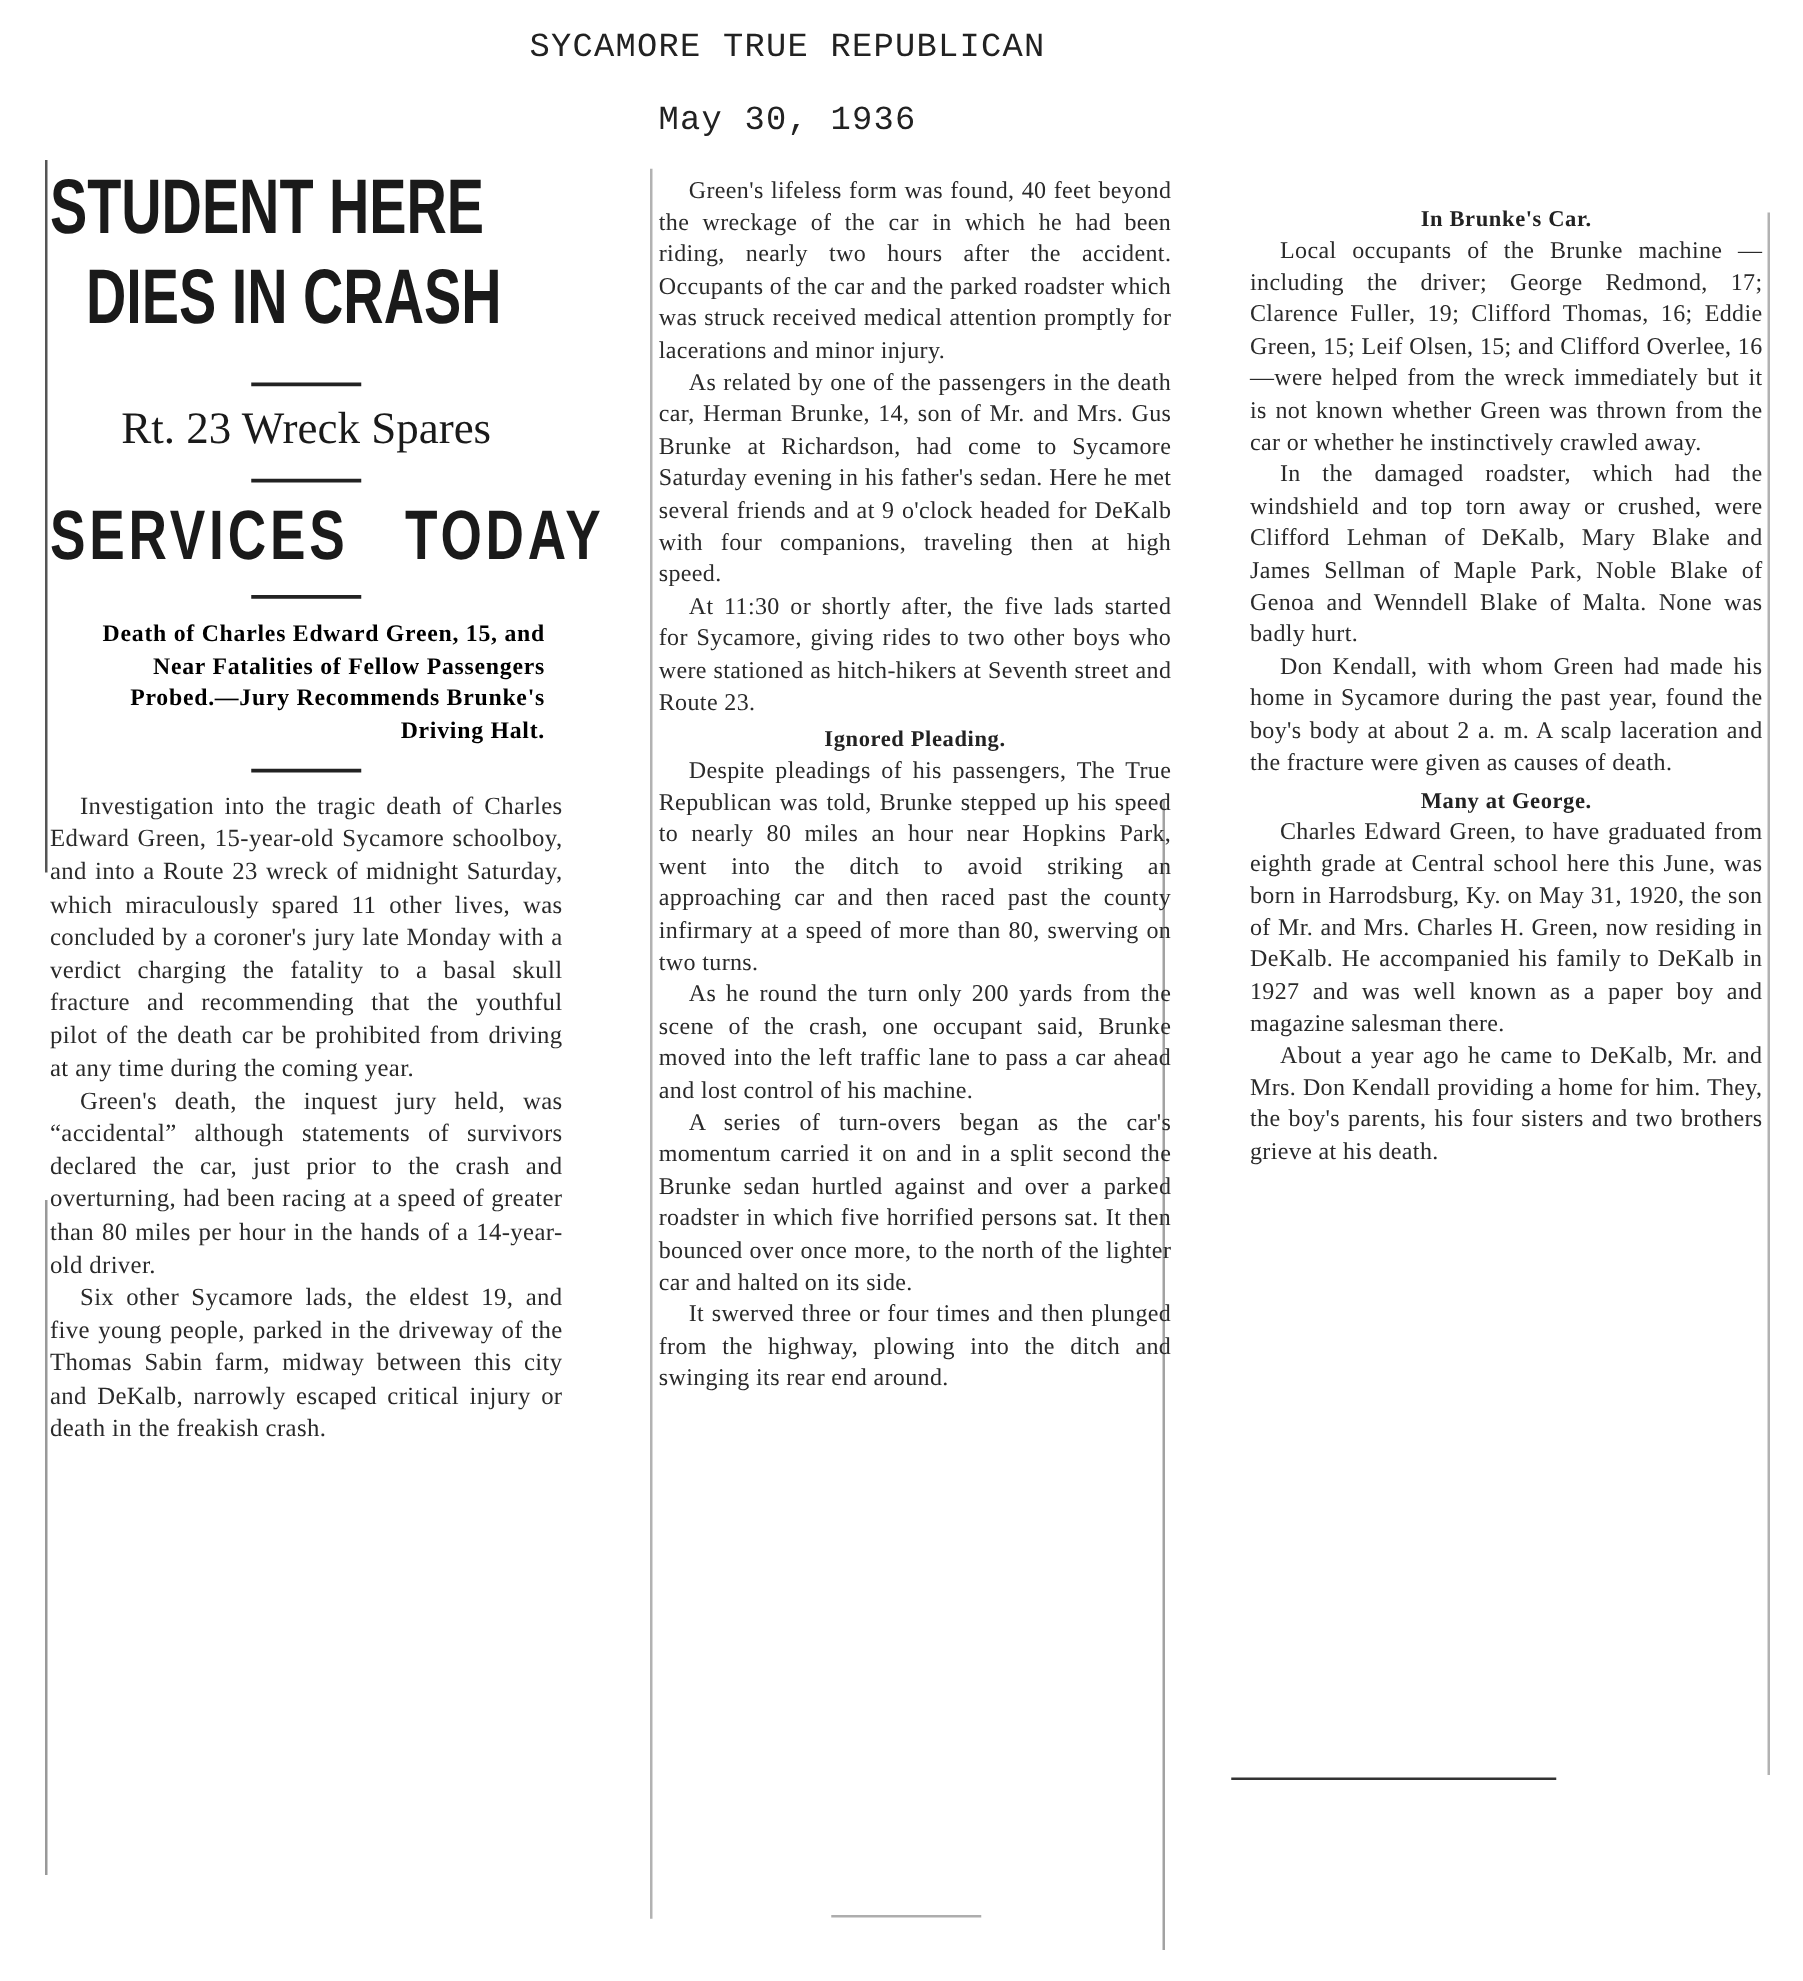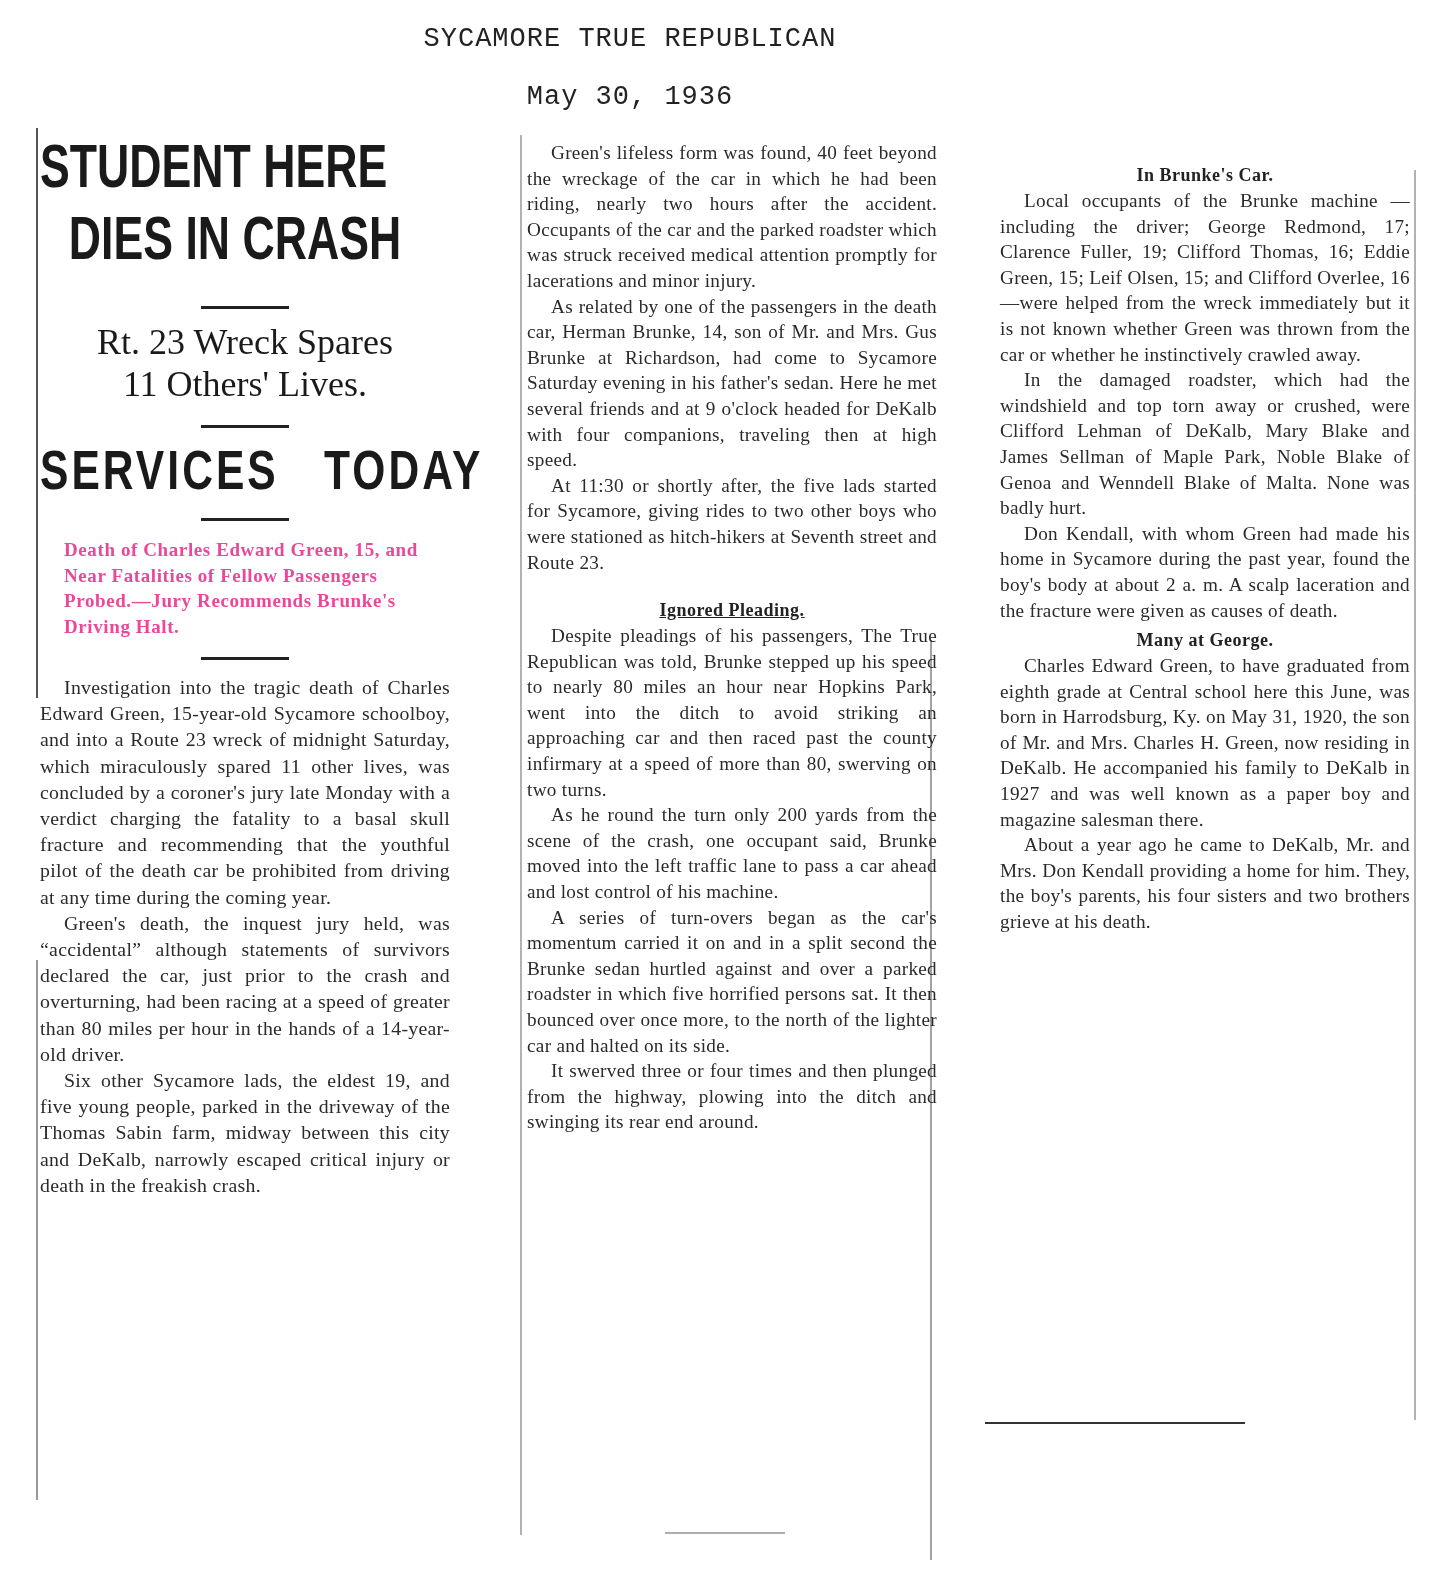--- a/index.html
+++ b/index.html
@@ -13,21 +13,21 @@
   .col2 { left: 527px; top: 140px; width: 410px; }
   .col3 { left: 1000px; top: 160px; width: 410px; }
 
   .rule-v { position: absolute; background: #555; width: 1.5px; }
 
   .hl-big { font-family: "Liberation Sans Narrow", "Liberation Sans", "DejaVu Sans", sans-serif; font-weight: bold; font-size: 58px; line-height: 68px; color: #1a1a1a; text-align: left; transform: scaleX(0.78); transform-origin: left top; white-space: nowrap; letter-spacing: 0px; margin: 0; }
   .hl-big.line2 { padding-left: 40px; }
   .hl-deck { font-family: "Liberation Serif", "DejaVu Serif", serif; font-size: 36px; line-height: 42px; text-align: center; color: #1a1a1a; margin: 0; }
   .hl-services { font-family: "Liberation Sans", "DejaVu Sans", sans-serif; font-weight: bold; font-size: 54px; line-height: 60px; color: #1a1a1a; transform: scaleX(0.76); transform-origin: left top; white-space: nowrap; letter-spacing: 4px; word-spacing: 40px; margin: 0; }
   .dash { height: 3px; background: #222; width: 88px; margin: 12px auto; }
-  .subdeck { font-family: "Liberation Serif", "DejaVu Serif", serif; font-weight: bold; font-size: 19px; line-height: 25.5px; text-align: left; color: #ec4899; letter-spacing: 0.6px; margin: 2px 0 0 10px; }
+  .subdeck { font-family: "Liberation Serif", "DejaVu Serif", serif; font-weight: bold; font-size: 19px; line-height: 25.5px; text-align: right; color: #000000; letter-spacing: 0.6px; margin: 2px 0 0 10px; }
 
   .body p { margin: 0; font-size: 19.2px; line-height: 25.6px; text-align: justify; text-indent: 24px; letter-spacing: 0.3px; }
   .col1 .body p { font-size: 19.8px; line-height: 26.2px; }
   .subhead { font-family: "Liberation Serif", "DejaVu Serif", serif; font-weight: bold; font-size: 18px; line-height: 26px; text-align: center; color: #222; letter-spacing: 0.5px; margin: 2px 0 0 0; }
 
   .footer-rule { position: absolute; height: 2px; background: #333; }
 </style>
 </head>
 <body>
 
@@ -40,40 +40,39 @@
 <div class="rule-v" style="left:930px; top:640px; height:920px; opacity:0.55;"></div>
 <div class="rule-v" style="left:1414px; top:170px; height:1250px; opacity:0.45;"></div>
 
 <div class="col col1">
   <div style="height:150px; margin-top:0px;">
     <div class="hl-big" style="font-size:62px; line-height:72px; transform:scaleX(0.72);">STUDENT HERE</div>
     <div class="hl-big line2" style="font-size:62px; line-height:72px; transform:scaleX(0.72);">DIES IN CRASH</div>
   </div>
   <div class="dash" style="margin-top:26px;"></div>
   <div class="hl-deck" style="margin-top:8px;">Rt. 23 Wreck  Spares</div>
-  <div class="hl-deck">11 Others' Lives.</div>
   <div class="dash" style="margin-top:20px;"></div>
   <div class="hl-services" style="margin-top:6px; font-size:56px;">SERVICES TODAY</div>
   <div class="dash" style="margin-top:18px;"></div>
   <div class="subdeck" style="margin-top:16px; padding:0 14px;">Death of Charles Edward Green, 15, and Near Fatalities of Fellow Passengers Probed.—Jury Recommends Brunke's Driving Halt.</div>
   <div class="dash" style="margin-top:18px;"></div>
   <div class="body" style="margin-top:14px;">
     <p>Investigation into the tragic death of Charles Edward Green, 15-year-old Sycamore schoolboy, and into a Route 23 wreck of midnight Saturday, which miraculously spared 11 other lives, was concluded by a coroner's jury late Monday with a verdict charging the fatality to a basal skull fracture and recommending that the youthful pilot of the death car be prohibited from driving at any time during the coming year.</p>
     <p>Green's death, the inquest jury held, was “accidental” although statements of survivors declared the car, just prior to the crash and overturning, had been racing at a speed of greater than 80 miles per hour in the hands of a 14-year-old driver.</p>
     <p>Six other Sycamore lads, the eldest 19, and five young people, parked in the driveway of the Thomas Sabin farm, midway between this city and DeKalb, narrowly escaped critical injury or death in the freakish crash.</p>
   </div>
 </div>
 
 <div class="col col2">
   <div class="body">
     <p>Green's lifeless form was found, 40 feet beyond the wreckage of the car in which he had been riding, nearly two hours after the accident. Occupants of the car and the parked roadster which was struck received medical attention promptly for lacerations and minor injury.</p>
     <p>As related by one of the passengers in the death car, Herman Brunke, 14, son of Mr. and Mrs. Gus Brunke at Richardson, had come to Sycamore Saturday evening in his father's sedan. Here he met several friends and at 9 o'clock headed for DeKalb with four companions, traveling then at high speed.</p>
     <p>At 11:30 or shortly after, the five lads started for Sycamore, giving rides to two other boys who were stationed as hitch-hikers at Seventh street and Route 23.</p>
   </div>
-  <div class="subhead" style="margin-top:22px;text-decoration:underline;">Ignored Pleading.</div>
+  <div class="subhead" style="margin-top:3px;">Ignored Pleading.</div>
   <div class="body">
     <p>Despite pleadings of his passengers, The True Republican was told, Brunke stepped up his speed to nearly 80 miles an hour near Hopkins Park, went into the ditch to avoid striking an approaching car and then raced past the county infirmary at a speed of more than 80, swerving on two turns.</p>
     <p>As he round the turn only 200 yards from the scene of the crash, one occupant said, Brunke moved into the left traffic lane to pass a car ahead and lost control of his machine.</p>
     <p>A series of turn-overs began as the car's momentum carried it on and in a split second the Brunke sedan hurtled against and over a parked roadster in which five horrified persons sat. It then bounced over once more, to the north of the lighter car and halted on its side.</p>
     <p>It swerved three or four times and then plunged from the highway, plowing into the ditch and swinging its rear end around.</p>
   </div>
 </div>
 
 <div class="col col3">
   <div class="subhead">In Brunke's Car.</div>

